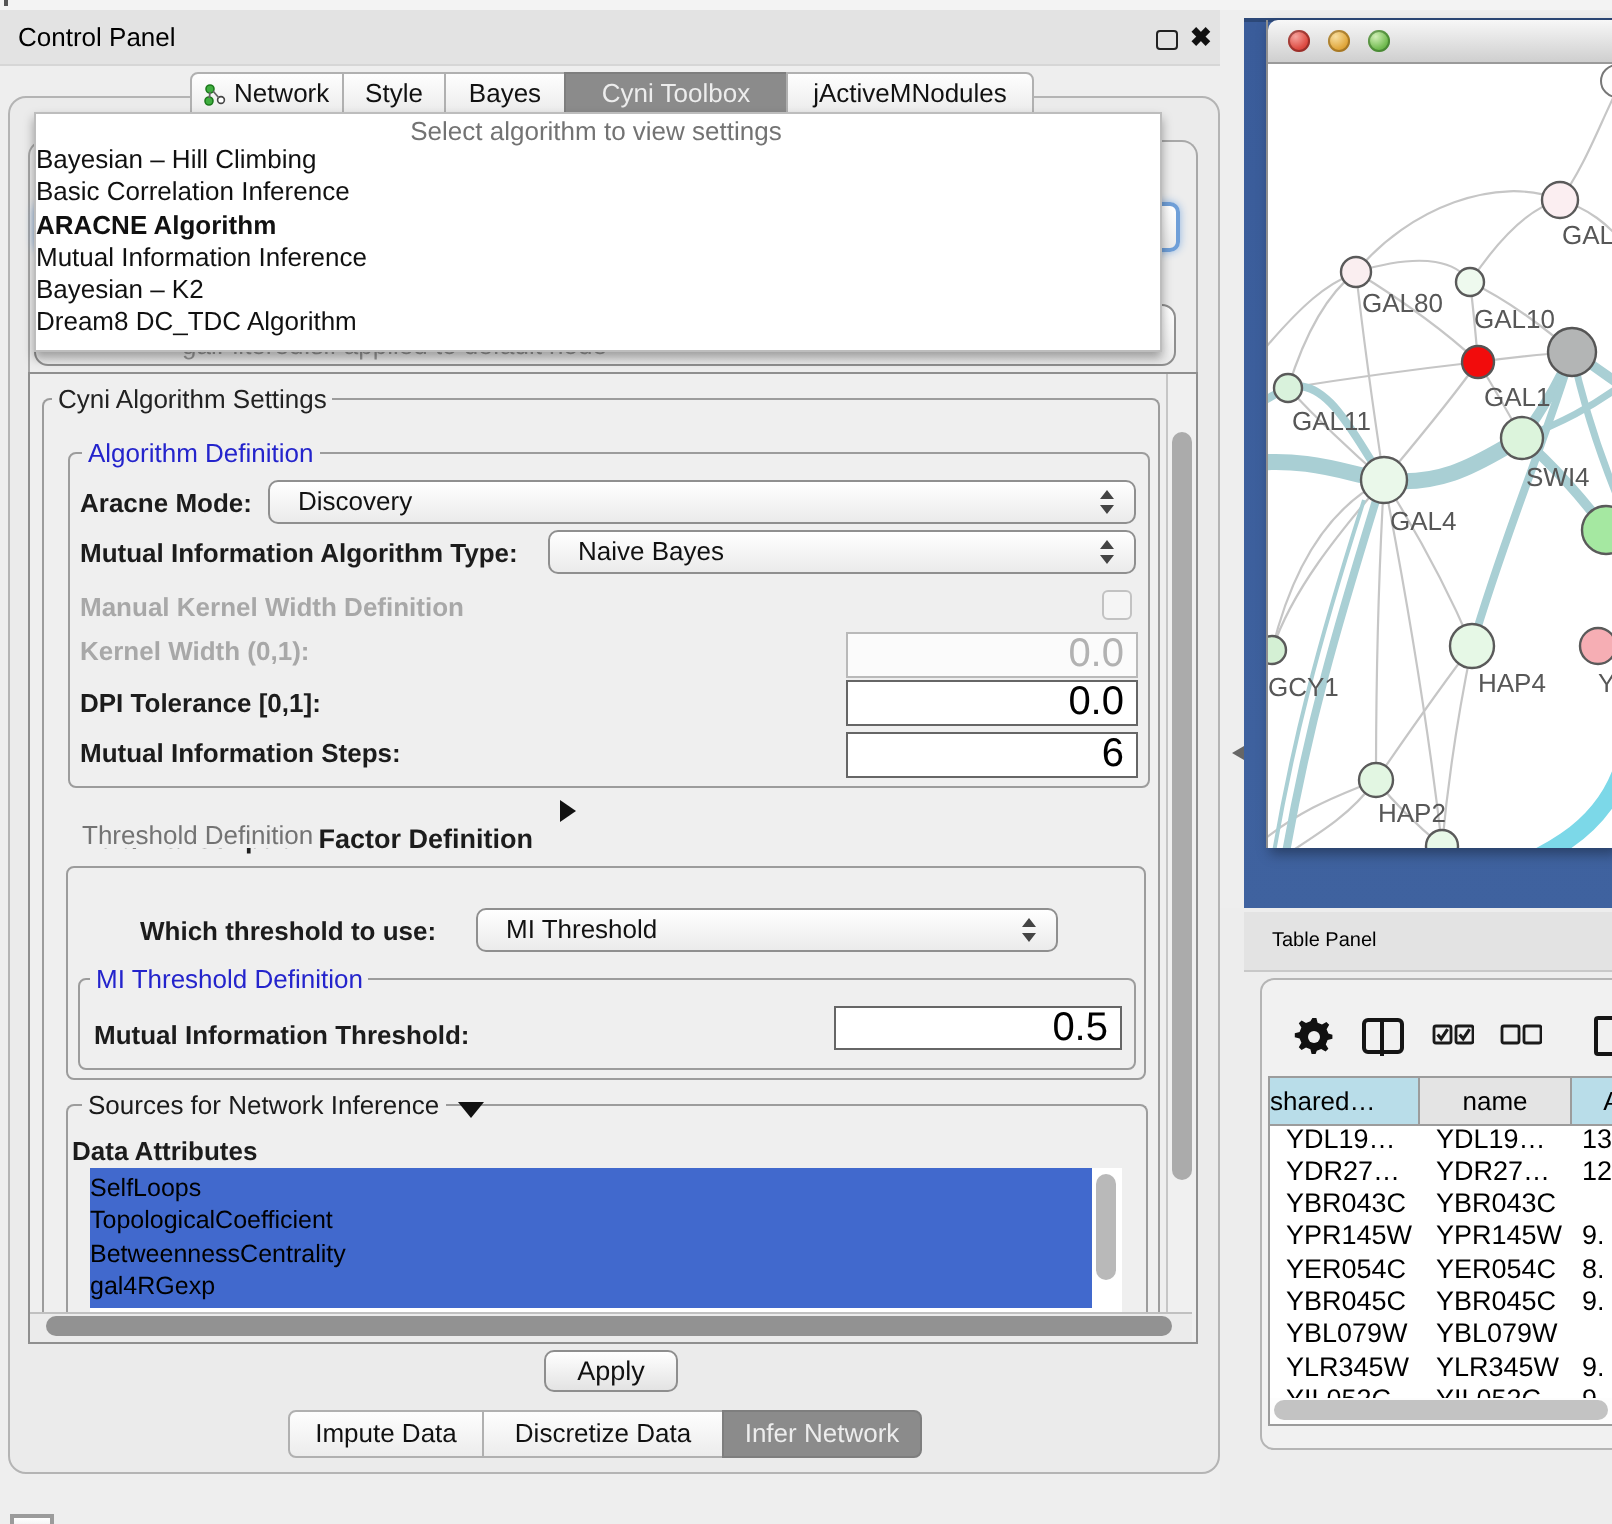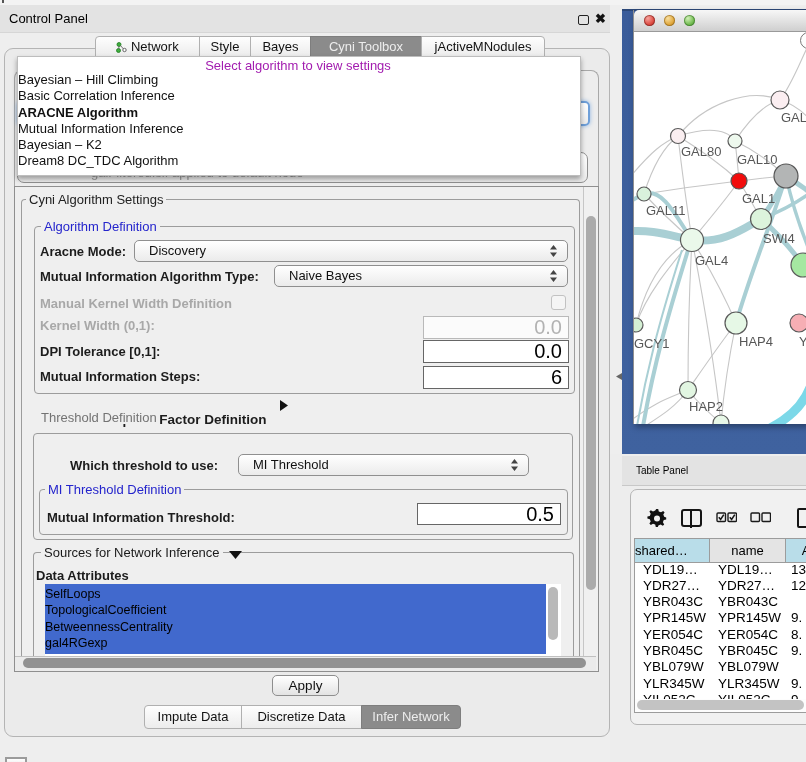--- a/index.html
+++ b/index.html
@@ -21,21 +21,21 @@
 <div class="abs" style="left:0;top:0;width:806px;height:5px;background:#f3f3f3;"></div>
 <div class="abs" style="left:2px;top:0;width:2px;height:3px;background:#555;"></div>
 <div class="abs" style="left:0;top:5px;width:610px;height:27px;background:#e3e3e3;border-bottom:1px solid #d6d6d6;"></div>
 <div class="abs" style="left:9px;top:5px;height:27px;line-height:27px;font-size:13px;color:#000;">Control Panel</div>
 <div class="abs" style="left:578px;top:15px;width:9px;height:8px;border:1.5px solid #222;border-radius:2px;"></div>
 <div class="abs" style="left:595px;top:11px;font-size:13px;font-weight:bold;color:#111;">✖</div>
 
 <div class="abs" style="left:4px;top:48px;width:604px;height:687px;background:#ebebeb;border:1.5px solid #b4b4b4;border-radius:9px;"></div>
 
 <div class="abs" style="left:96px;top:36px;white-space:nowrap;">
-<span class="tab" style="width:105px;border-top-left-radius:4px;"><svg width="11" height="11" viewBox="0 0 11 11" style="vertical-align:-1.5px;">
+<span class="tab" style="width:77px;border-top-left-radius:4px;"><svg width="11" height="11" viewBox="0 0 11 11" style="vertical-align:-1.5px;">
         <circle cx="3" cy="2.5" r="2" fill="#3fae3f" stroke="#1c7a1c" stroke-width="0.8"></circle>
         <circle cx="2.5" cy="8.5" r="2" fill="#3fae3f" stroke="#1c7a1c" stroke-width="0.8"></circle>
         <circle cx="8.5" cy="8" r="1.7" fill="#fff" stroke="#444" stroke-width="0.8"></circle>
         <path d="M3 4 L2.7 7 M4.5 3.5 L7.5 7" stroke="#666" stroke-width="0.9"></path>
       </svg> Network</span><span class="tab" style="width:52px;">Style</span><span class="tab" style="width:61px;">Bayes</span><span class="tab sel" style="width:112px;">Cyni Toolbox</span><span class="tab" style="width:124px;border-top-right-radius:4px;">jActiveMNodules</span>
 </div>
 
 <div class="abs" style="left:14px;top:70px;width:583px;height:116px;background:#ededed;border:1px solid #a8a8a8;border-radius:8px 8px 0 0;border-bottom:none;"></div>
 <div class="combo" style="left:17px;top:101px;width:569px;height:21px;border:2px solid #6f9fd8;box-shadow:0 0 4px #8fb5e2;"></div>
 <div class="combo" style="left:17px;top:152px;width:569px;height:29px;border-radius:7px;">
@@ -103,21 +103,21 @@
   <div style="color:#000000;font-size:12.5px;line-height:16.3px;padding-top:2px;">SelfLoops<br>TopologicalCoefficient<br>BetweennessCentrality<br>gal4RGexp</div>
 </div>
 <div class="abs" style="left:548px;top:587px;width:10px;height:53px;background:#b9b9b9;border-radius:5px;"></div>
 
 <div class="abs" style="left:15px;top:656px;width:581px;height:14px;background:#ebebeb;border-top:1px solid #c0c0c0;"></div>
 <div class="abs" style="left:23px;top:658px;width:563px;height:10px;background:#929292;border-radius:5px;"></div>
 <div class="abs" style="left:583px;top:187px;width:14px;height:469px;background:#f0f0f0;border-left:1px solid #c6c6c6;"></div>
 <div class="abs" style="left:585.5px;top:216px;width:10px;height:374px;background:#ababab;border-radius:5px;"></div>
 
 <div class="abs" style="left:17px;top:56px;width:562px;height:118px;background:#ffffff;border:1px solid #bdbdbd;box-shadow:0 3px 5px rgba(0,0,0,0.35);"></div>
-<div class="abs" style="left:17px;top:58px;width:562px;text-align:center;font-size:13px;color:#a21caf;">Select algorithm to view settings</div>
+<div class="abs" style="left:17px;top:58px;width:562px;text-align:center;font-size:13px;color:#737373;">Select algorithm to view settings</div>
 <div class="abs" style="left:18px;top:72px;font-size:13px;color:#111;line-height:16.3px;white-space:nowrap;">Bayesian – Hill Climbing<br>Basic Correlation Inference<br><b>ARACNE Algorithm</b><br>Mutual Information Inference<br>Bayesian – K2<br>Dream8 DC_TDC Algorithm</div>
 
 <div class="abs" style="left:272px;top:675px;width:65px;height:19px;border:1px solid #8e8e8e;border-radius:5px;background:linear-gradient(#ffffff,#e3e3e3);text-align:center;line-height:19px;font-size:13.5px;color:#111;">Apply</div>
 
 <div class="abs" style="left:145px;top:705px;white-space:nowrap;">
 <span class="tab" style="width:98px;height:24px;line-height:22px;border-radius:4px 0 0 4px;">Impute Data</span><span class="tab" style="width:121px;height:24px;line-height:22px;">Discretize Data</span><span class="tab sel" style="width:100px;height:24px;line-height:22px;border-radius:0 4px 4px 0;">Infer Network</span>
 </div>
 
 <div class="abs" style="left:5px;top:757px;width:18px;height:10px;border:2px solid #9b9b9b;background:linear-gradient(#fff,#ddd);"></div>
 

